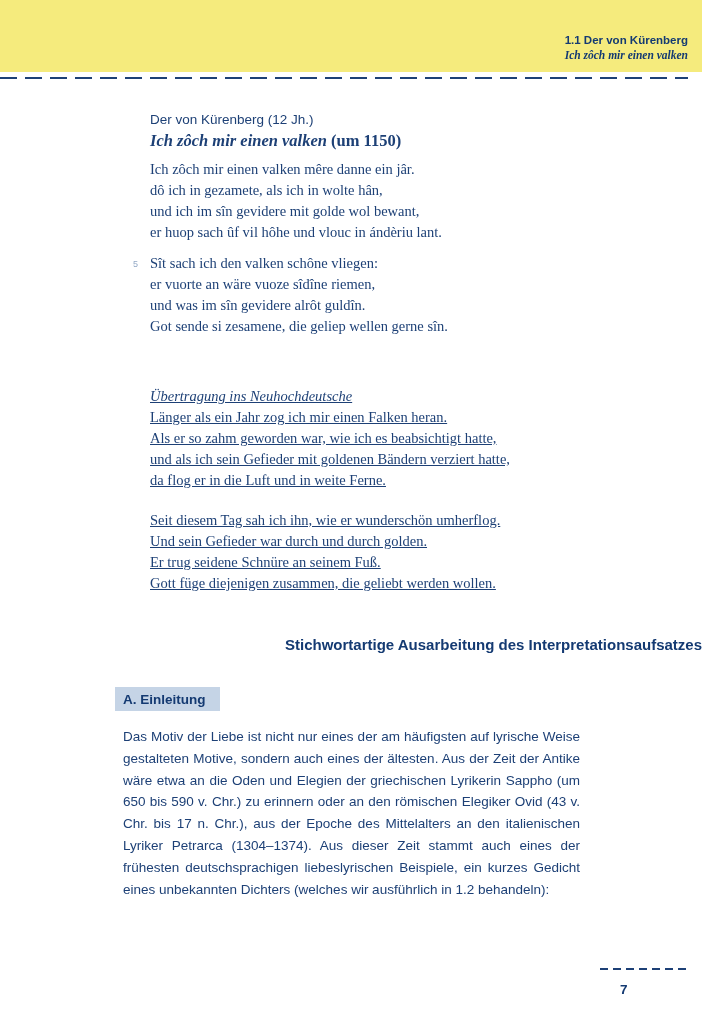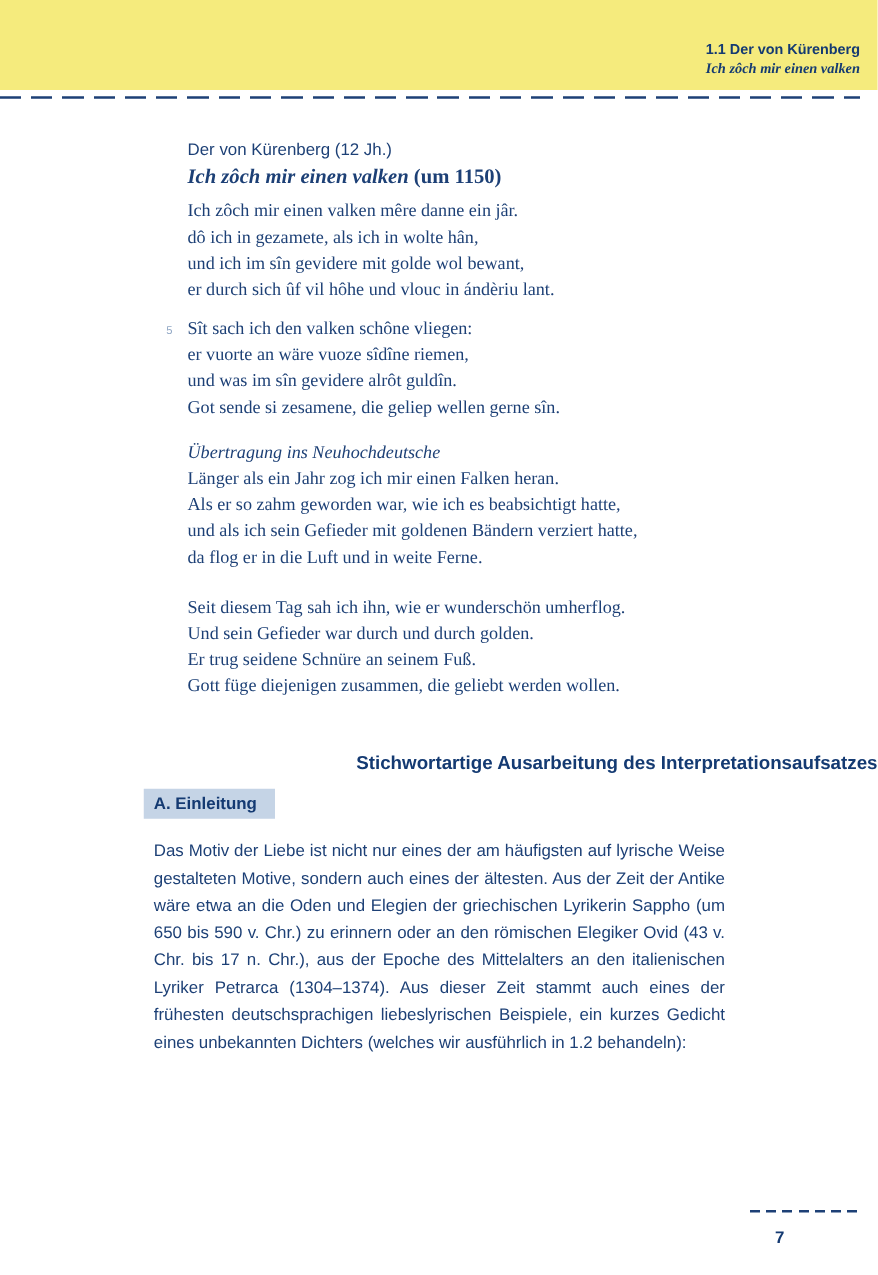--- a/index.html
+++ b/index.html
@@ -60,35 +60,35 @@
     font-family:"Liberation Serif",serif;
     font-size:14.5px;line-height:21px;color:var(--ink);
     white-space:nowrap;
   }
   .lnum{
     position:absolute;left:-17px;top:6px;
     font-size:9px;color:var(--num);
     font-family:"Liberation Sans",sans-serif;
   }
 
-  .translation{margin-left:27px;margin-top:15px;}
+  .translation{margin-left:27px;margin-top:49px;text-decoration:underline;}
   .trans-head{
     font-family:"Liberation Serif",serif;
     font-style:italic;font-size:14.5px;line-height:21px;color:var(--ink);
   }
   .translation .stanza{margin-bottom:9px;}
   .translation .stanza + .stanza{margin-top:19px;}
 
   .sec-head{
     margin-top:41px;
     font-family:"Liberation Sans",sans-serif;
     font-weight:bold;font-size:15px;line-height:20px;color:var(--ink-strong);text-align:right;
   }
   .subhead-box{
-    margin-top:10px;margin-left:-8px;
+    margin-top:32px;margin-left:-8px;
     display:inline-block;
     background:var(--boxbg);
     padding:3px 14px 3px 8px;
     text-align:center;
   }
   .subhead-box span{
     font-family:"Liberation Sans",sans-serif;
     font-weight:bold;font-size:13.5px;color:var(--ink-strong);
   }
   .body-par{
@@ -126,21 +126,21 @@
   <main class="content">
 
     <section class="poem">
       <div class="author">Der von Kürenberg (12 Jh.)</div>
       <h1 class="poem-title"><span class="t-italic">Ich zôch mir einen valken</span><span class="t-roman"> (um 1150)</span></h1>
 
       <div class="stanza">
         <div class="vline">Ich zôch mir einen valken mêre danne ein jâr.</div>
         <div class="vline">dô ich in gezamete, als ich in wolte hân,</div>
         <div class="vline">und ich im sîn gevidere mit golde wol bewant,</div>
-        <div class="vline">er durch sich ûf vil hôhe und vlouc in ándèriu lant.</div>
+        <div class="vline">er huop sach ûf vil hôhe und vlouc in ándèriu lant.</div>
       </div>
 
       <div class="stanza">
         <span class="lnum">5</span>
         <div class="vline">Sît sach ich den valken schône vliegen:</div>
         <div class="vline">er vuorte an wäre vuoze sîdîne riemen,</div>
         <div class="vline">und was im sîn gevidere alrôt guldîn.</div>
         <div class="vline">Got sende si zesamene, die geliep wellen gerne sîn.</div>
       </div>
     </section>

